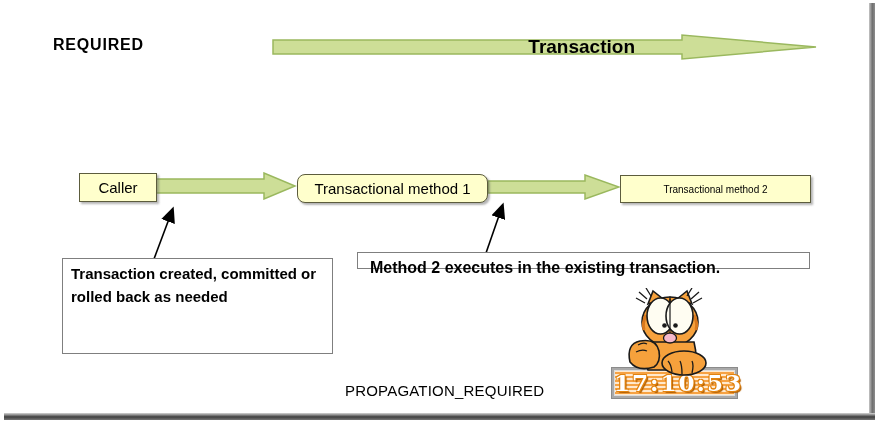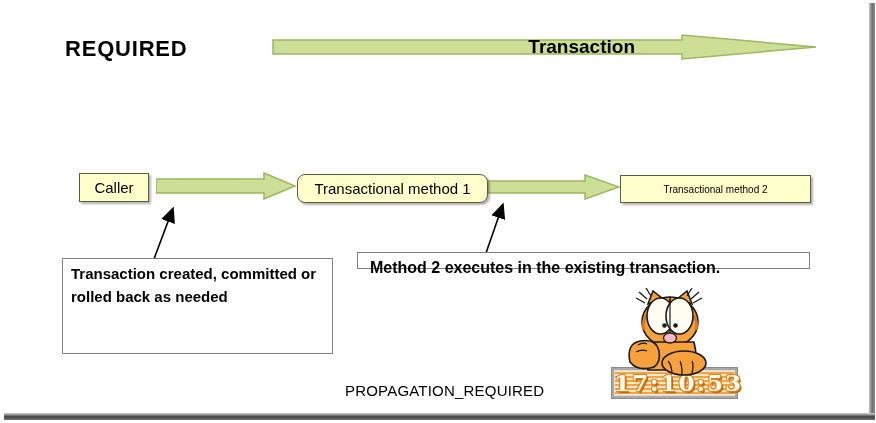--- a/index.html
+++ b/index.html
@@ -5,39 +5,39 @@
   html, body { margin: 0; padding: 0; background: #ffffff; }
   body {
     width: 876px; height: 423px; position: relative; overflow: hidden;
     font-family: "Liberation Sans", sans-serif; color: #000;
   }
   .abs { position: absolute; }
 
   
   .page-title {
     left: 53px; top: 36px;
-    font-size: 22px; font-weight: bold; letter-spacing: 0.8px; margin-left: 12px;
+    font-size: 16px; font-weight: bold; letter-spacing: 0.8px;
   }
 
   
   .transaction-label {
     left: 295px; top: 36px; width: 340px; text-align: right;
     font-size: 19px; font-weight: bold; z-index: 3;
   }
 
   
   .flow-box {
     background: #ffffcc;
     border: 1px solid #5c5c3d;
     box-shadow: 2px 2px 2px rgba(90,90,90,0.45);
     text-align: center; font-size: 15px;
     box-sizing: border-box; z-index: 2;
     display: flex; align-items: center; justify-content: center;
   }
-  .box-caller  { left: 79px;  top: 173px; width: 70px;  height: 29px; }
+  .box-caller  { left: 79px;  top: 173px; width: 78px;  height: 29px; }
   .box-method1 { left: 297px; top: 174px; width: 191px; height: 29px; border-radius: 8px; }
   .box-method2 { left: 620px; top: 175px; width: 191px; height: 28px; font-size: 10px; }
 
   
   .note {
     background: #ffffff; border: 1px solid #7f7f7f;
     font-weight: bold; box-sizing: border-box; z-index: 2;
   }
   .note-left {
     left: 62px; top: 258px; width: 271px; height: 96px;

